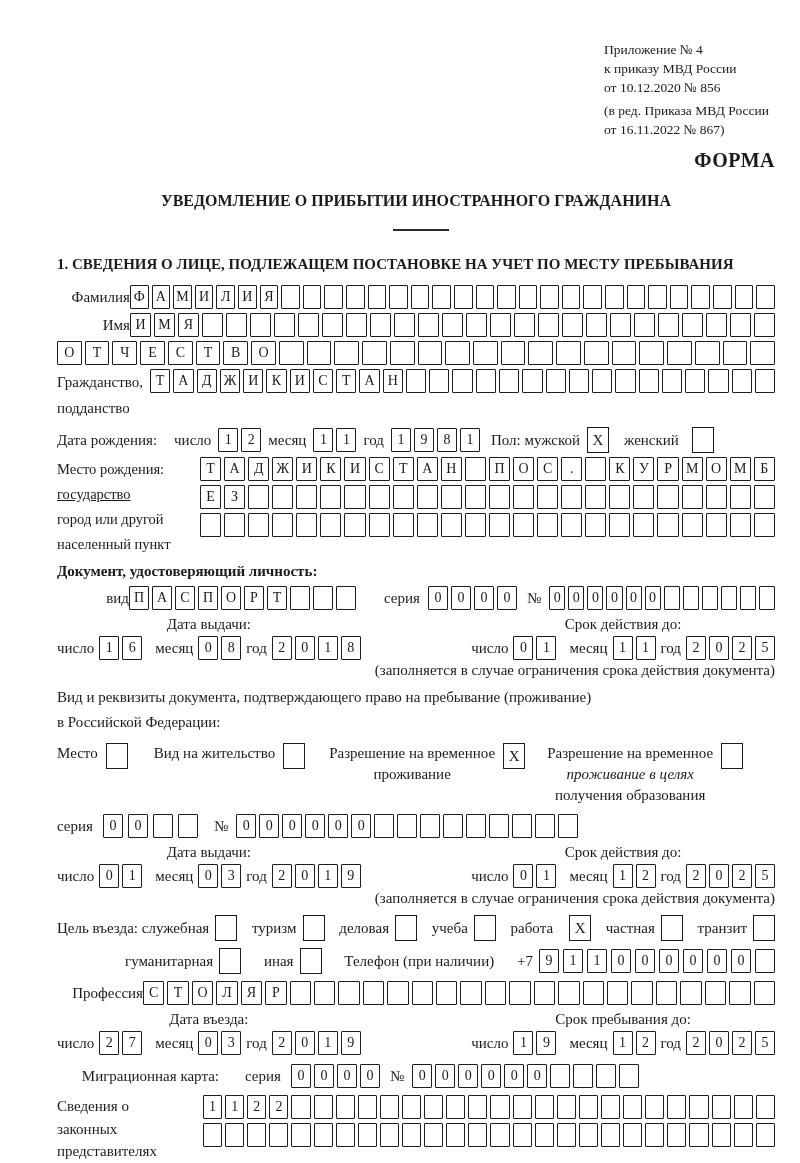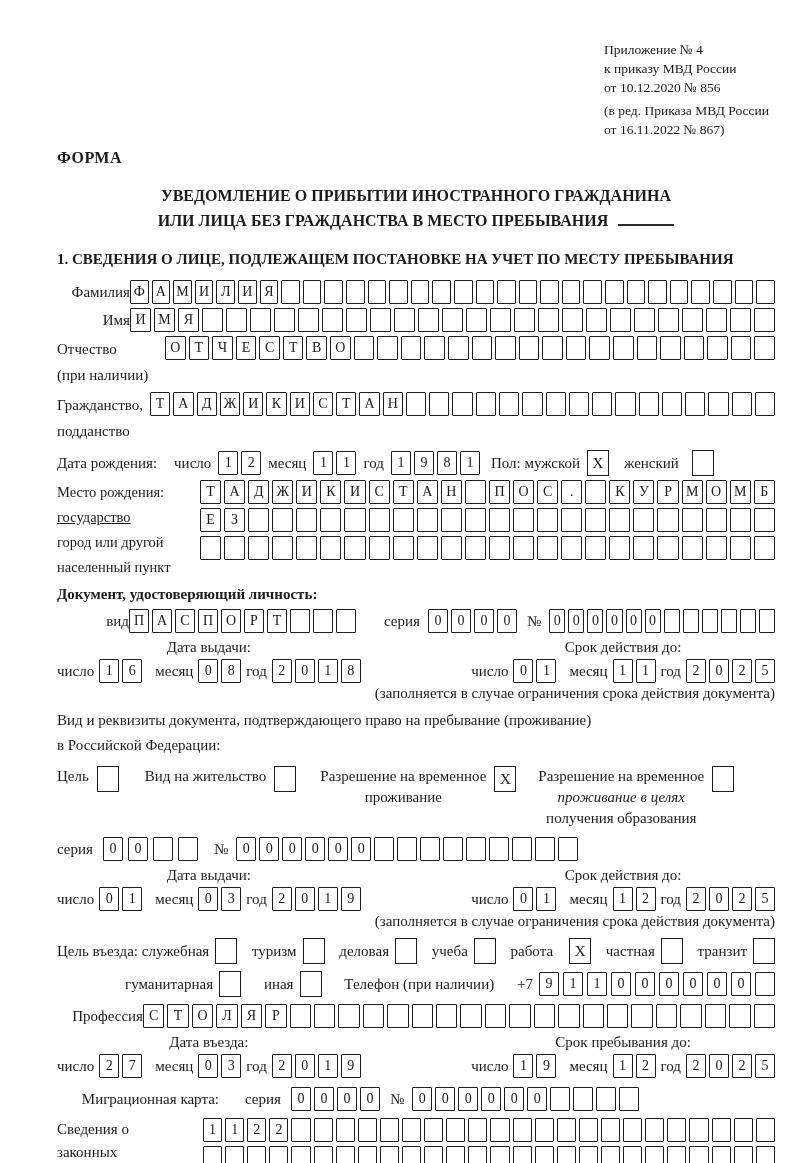--- a/index.html
+++ b/index.html
@@ -5,21 +5,21 @@
   html,body{margin:0;padding:0;background:#e9e9e9;}
   .page{
     width:800px;height:1163px;background:#fff;margin:0 auto;
     box-sizing:border-box;padding:40px 25px 16px 57px;
     font-family:"Liberation Serif","DejaVu Serif",serif;color:#1b1b1b;
     overflow:hidden;position:relative;
   }
   .top-wrap{display:flex;justify-content:flex-end;}
   .top-block{font-size:13.5px;line-height:19px;text-align:left;margin-right:6px;}
   .top-block .gap{height:4px;}
-  .form-label{font-weight:bold;font-size:16px;margin-top:10px;letter-spacing:.5px;}
+  .form-label{text-align:right;font-weight:bold;font-size:20px;margin-top:10px;letter-spacing:.5px;}
   .title{Text-align:center;font-weight:bold;font-size:16px;line-height:25px;text-align:center;margin-top:16px;}
   .blank{display:inline-block;width:56px;border-bottom:2px solid #2a2a2a;margin-left:10px;height:14px;}
   .section-heading{font-weight:bold;font-size:15px;margin-top:18px;margin-bottom:12px;}
   .lbl{font-size:15px;white-space:nowrap;text-align:right;}
   .row{display:flex;align-items:center;margin-bottom:4px;}
   .row.top{align-items:flex-start;}
   .label-col{font-size:15px;line-height:26px;}
   .cells{display:flex;gap:3px;}
   .cells.grow{flex:1;}
   .cells.grow .cell{flex:1 1 0;width:auto;}
@@ -60,21 +60,21 @@
       <div class="gap"></div>
       <div>(в ред. Приказа МВД России</div>
       <div>от 16.11.2022 № 867)</div>
     </div>
   </div>
 
   <div class="form-label">ФОРМА</div>
 
   <div class="title">
     <div>УВЕДОМЛЕНИЕ О ПРИБЫТИИ ИНОСТРАННОГО ГРАЖДАНИНА</div>
-    <div><span>ИЛИ ЛИЦА БЕЗ ГРАЖДАНСТВА В МЕСТО ПРЕБЫВАНИЯ</span><span class="blank"></span></div>
+    <div><span class="blank"></span></div>
   </div>
 
   <div class="section-heading">1. СВЕДЕНИЯ О ЛИЦЕ, ПОДЛЕЖАЩЕМ ПОСТАНОВКЕ НА УЧЕТ ПО МЕСТУ ПРЕБЫВАНИЯ</div>
 
   <div class="row">
     <span class="lbl" style="flex:0 0 73px;">Фамилия</span>
     <span class="cells grow">
         <span class="cell">Ф</span>
         <span class="cell">А</span>
         <span class="cell">М</span>
@@ -135,24 +135,20 @@
         <span class="cell"></span>
         <span class="cell"></span>
         <span class="cell"></span>
         <span class="cell"></span>
         <span class="cell"></span>
         <span class="cell"></span>
       </span>
   </div>
 
   <div class="row top">
-    <span class="label-col" style="flex:0 0 108px;">
-      <span style="display:block;">Отчество</span>
-      <span style="display:block;">(при наличии)</span>
-    </span>
     <span class="cells grow">
         <span class="cell">О</span>
         <span class="cell">Т</span>
         <span class="cell">Ч</span>
         <span class="cell">Е</span>
         <span class="cell">С</span>
         <span class="cell">Т</span>
         <span class="cell">В</span>
         <span class="cell">О</span>
         <span class="cell"></span>
@@ -412,21 +408,21 @@
       </div>
     </div>
   </div>
   <div class="note">(заполняется в случае ограничения срока действия документа)</div>
 
   <div class="intro">Вид и реквизиты документа, подтверждающего право на пребывание (проживание)</div>
   <div class="intro" style="margin-top:0;">в Российской Федерации:</div>
 
   <div class="opt-row">
     <span class="opt">
-      <span class="txt">Цель</span>
+      <span class="txt">Место</span>
       <span class="checkbox"></span>
     </span>
     <span class="opt" style="margin-left:26px;">
       <span class="txt">Вид на жительство</span>
       <span class="checkbox"></span>
     </span>
     <span class="opt" style="margin-left:24px;">
       <span class="txt">
         <span style="display:block;">Разрешение на временное</span>
         <span style="display:block;">проживание</span>

